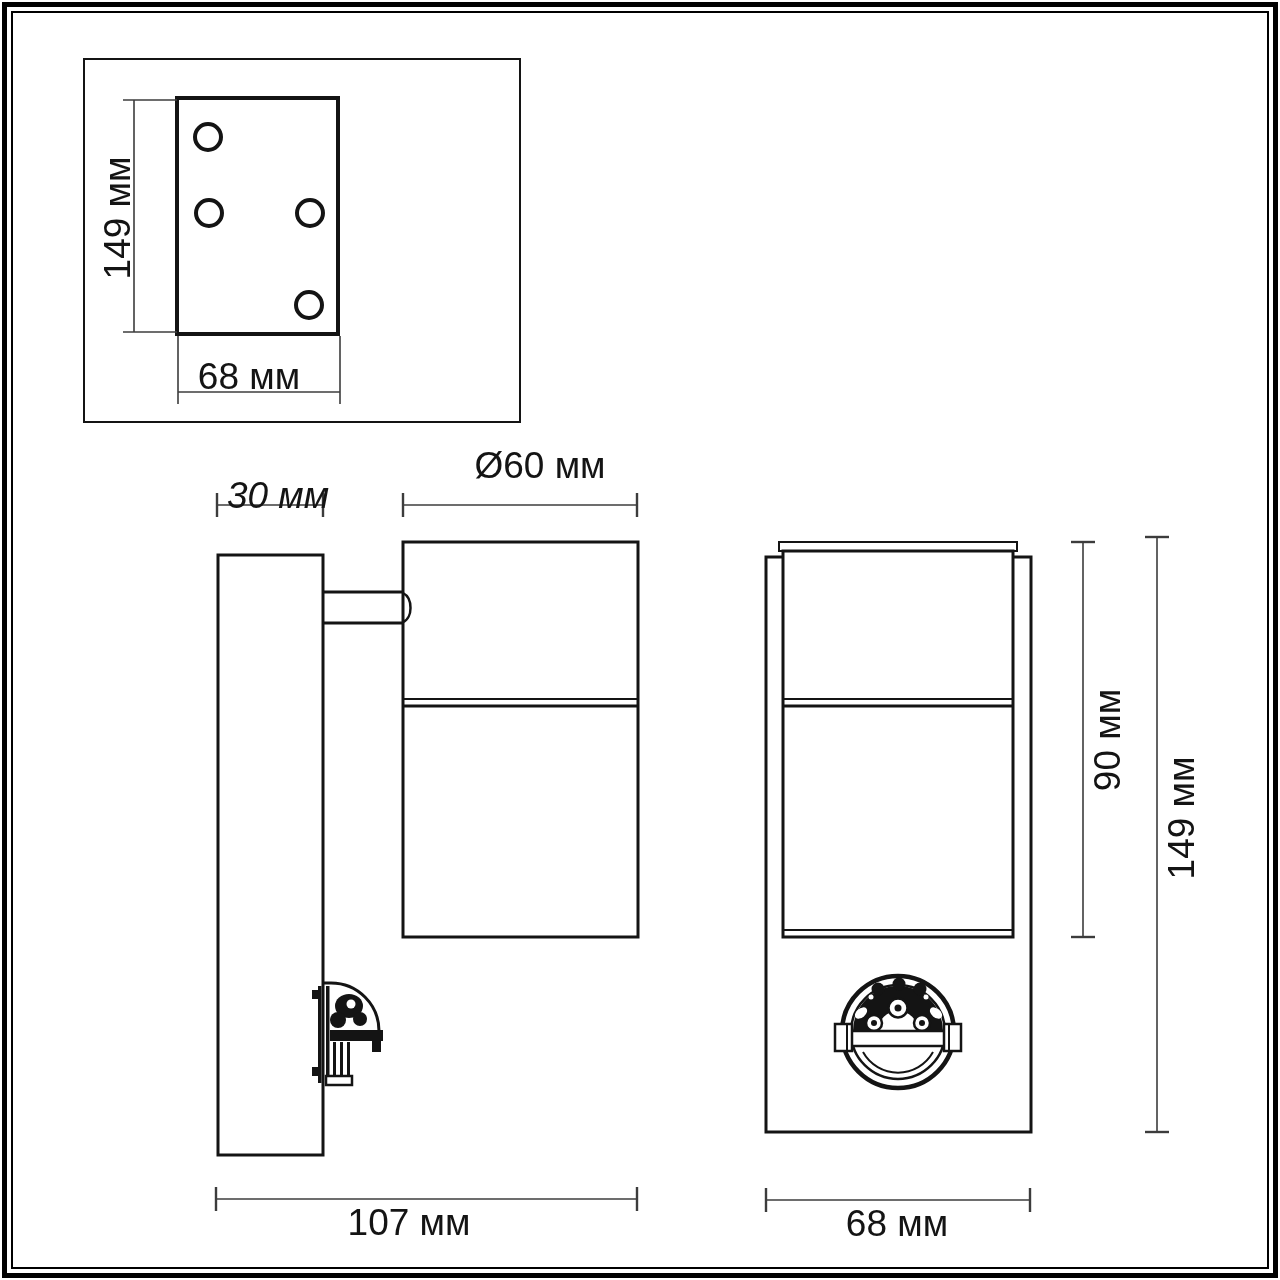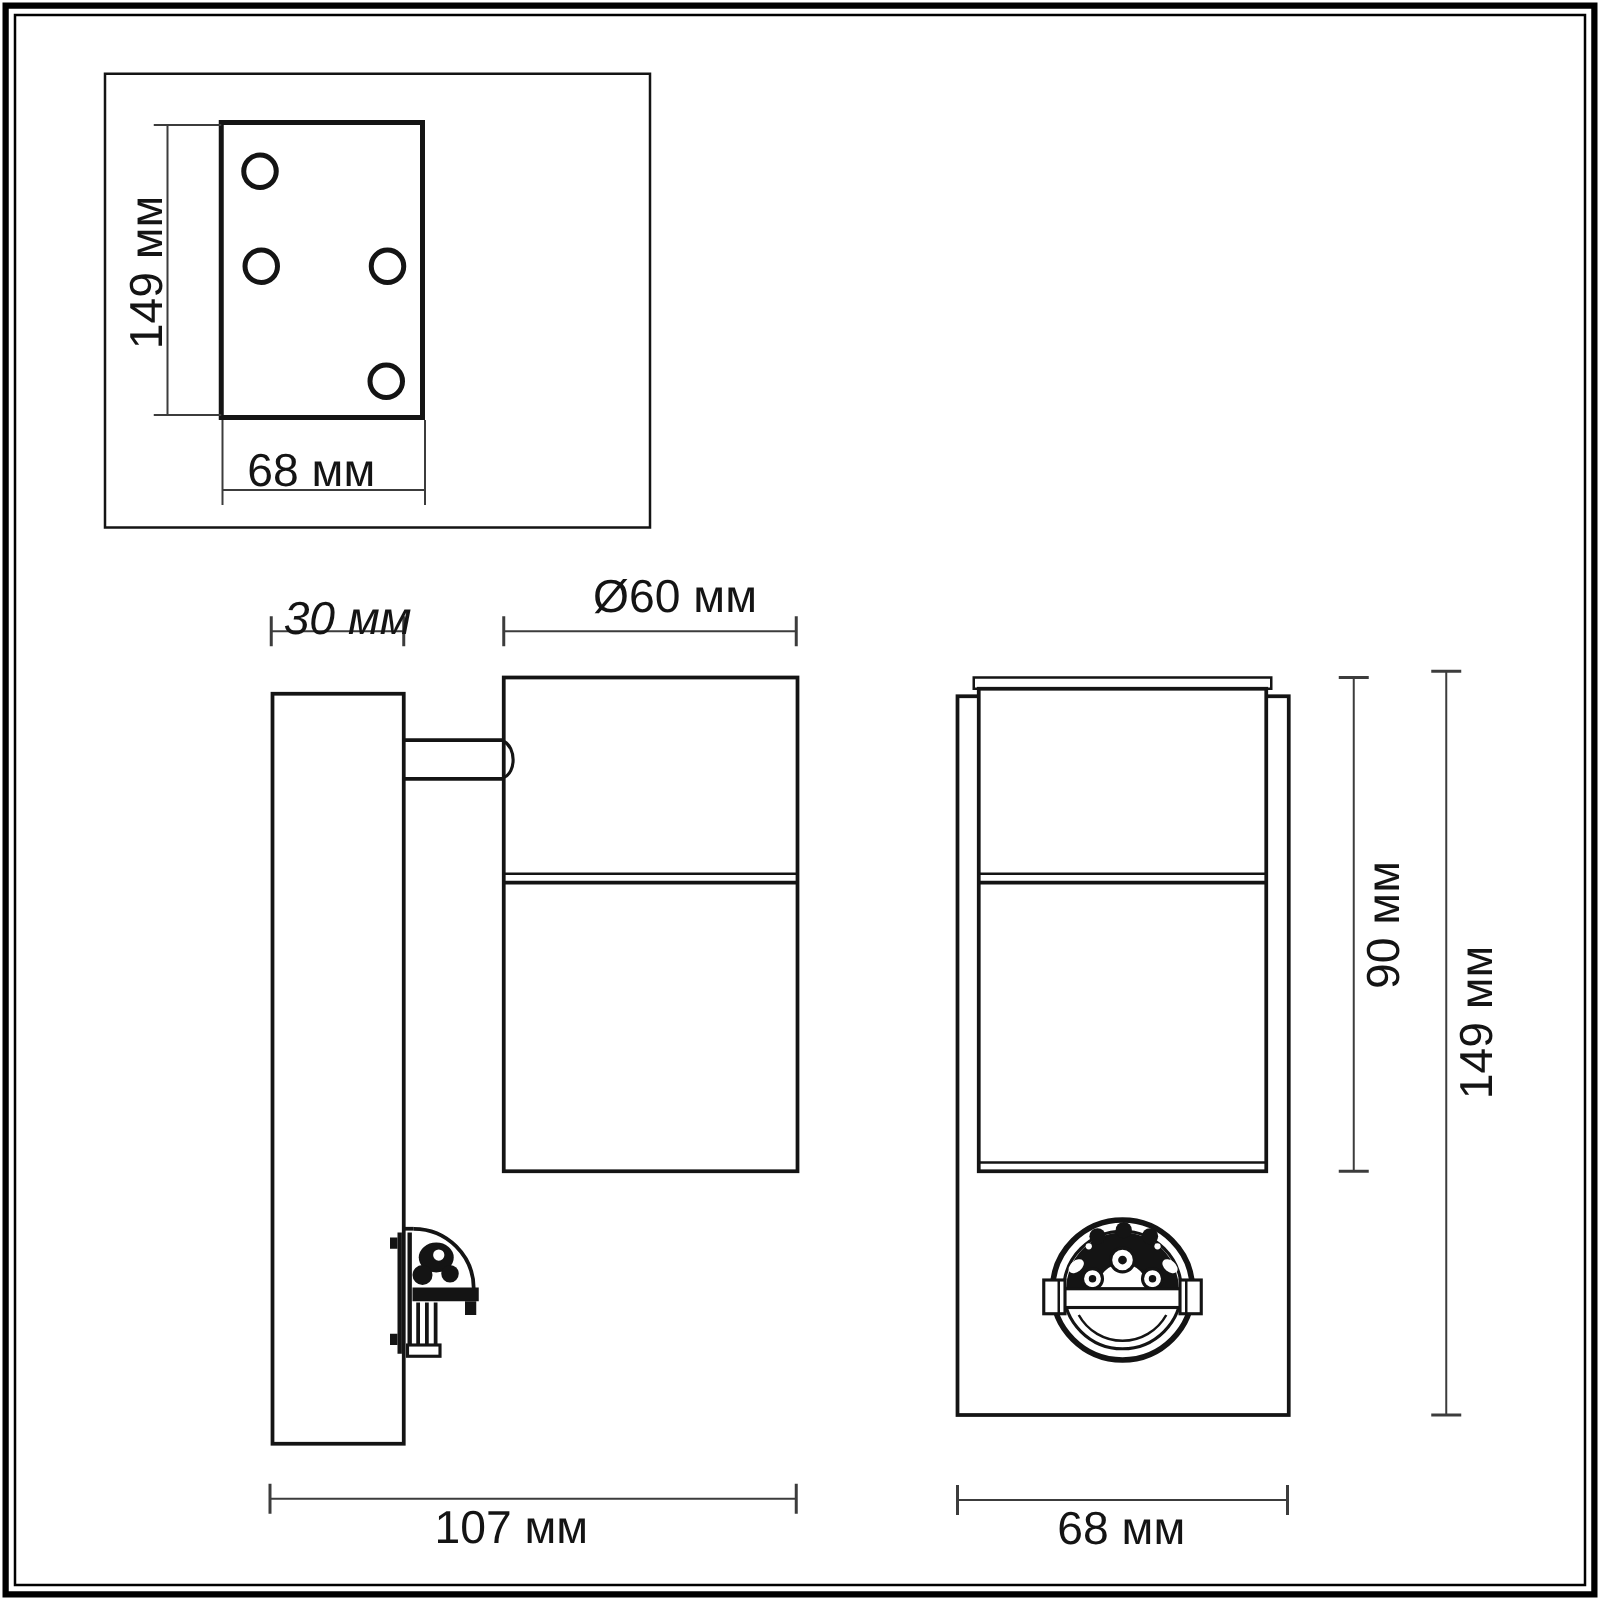--- a/index.html
+++ b/index.html
@@ -155,19 +155,19 @@
         <line x1="1030" y1="1188" x2="1030" y2="1212" class="tick"></line>
         <line x1="766" y1="1200" x2="1030" y2="1200" class="s16"></line>
       </g>
     </g>
   </svg>
 
   <div class="dim-label rot" style="left:117px; top:218px;">149 мм</div>
   <div class="dim-label" style="left:249px; top:376px;">68 мм</div>
 
   <div class="dim-label" style="left:278px; top:495px;font-style:italic;">30 мм</div>
-  <div class="dim-label" style="left:540px; top:477px;">Ø60 мм</div>
+  <div class="dim-label" style="left:540px; top:465px;">Ø60 мм</div>
   <div class="dim-label" style="left:409px; top:1222px;">107 мм</div>
 
   <div class="dim-label rot" style="left:1107px; top:740px;">90 мм</div>
   <div class="dim-label rot" style="left:1181px; top:818px;">149 мм</div>
   <div class="dim-label" style="left:897px; top:1223px;">68 мм</div>
 </div>
 
 </body></html>

